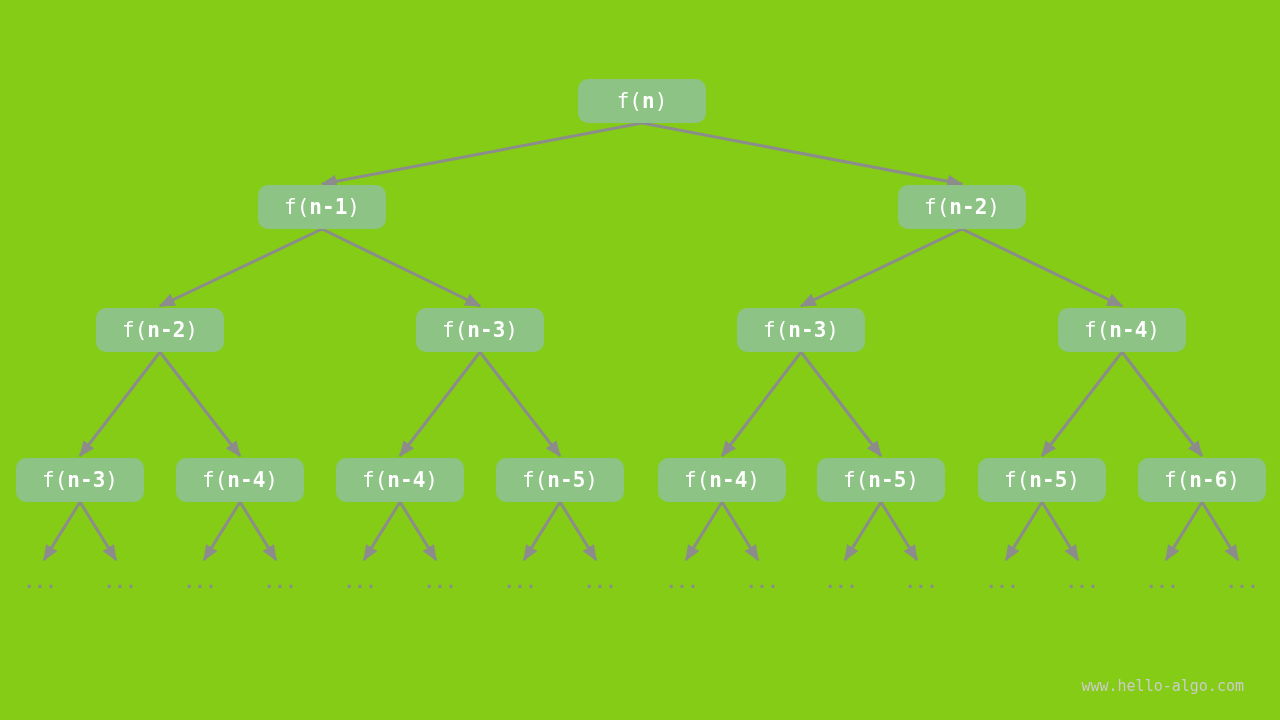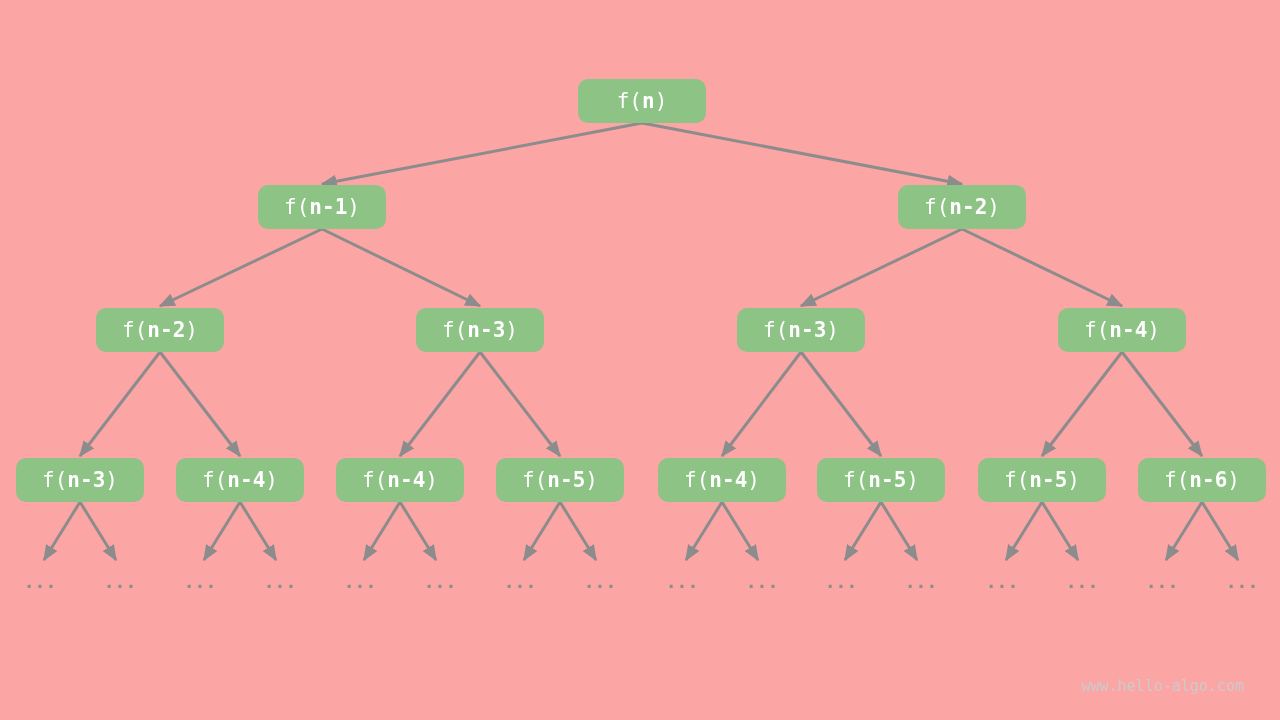--- a/index.html
+++ b/index.html
@@ -8,21 +8,21 @@
     background: #ffffff;
     width: 1280px;
     height: 720px;
     overflow: hidden;
     font-family: "DejaVu Sans Mono", monospace;
   }
   .stage {
     position: relative;
     width: 1280px;
     height: 720px;
-    background: #fca5a5;
+    background: #84cc16;
   }
   svg { display: block; }
   .edge {
     stroke: #8C8C8C;
     stroke-width: 3;
     fill: none;
   }
   .node-box {
     fill: #8DC384;
   }

